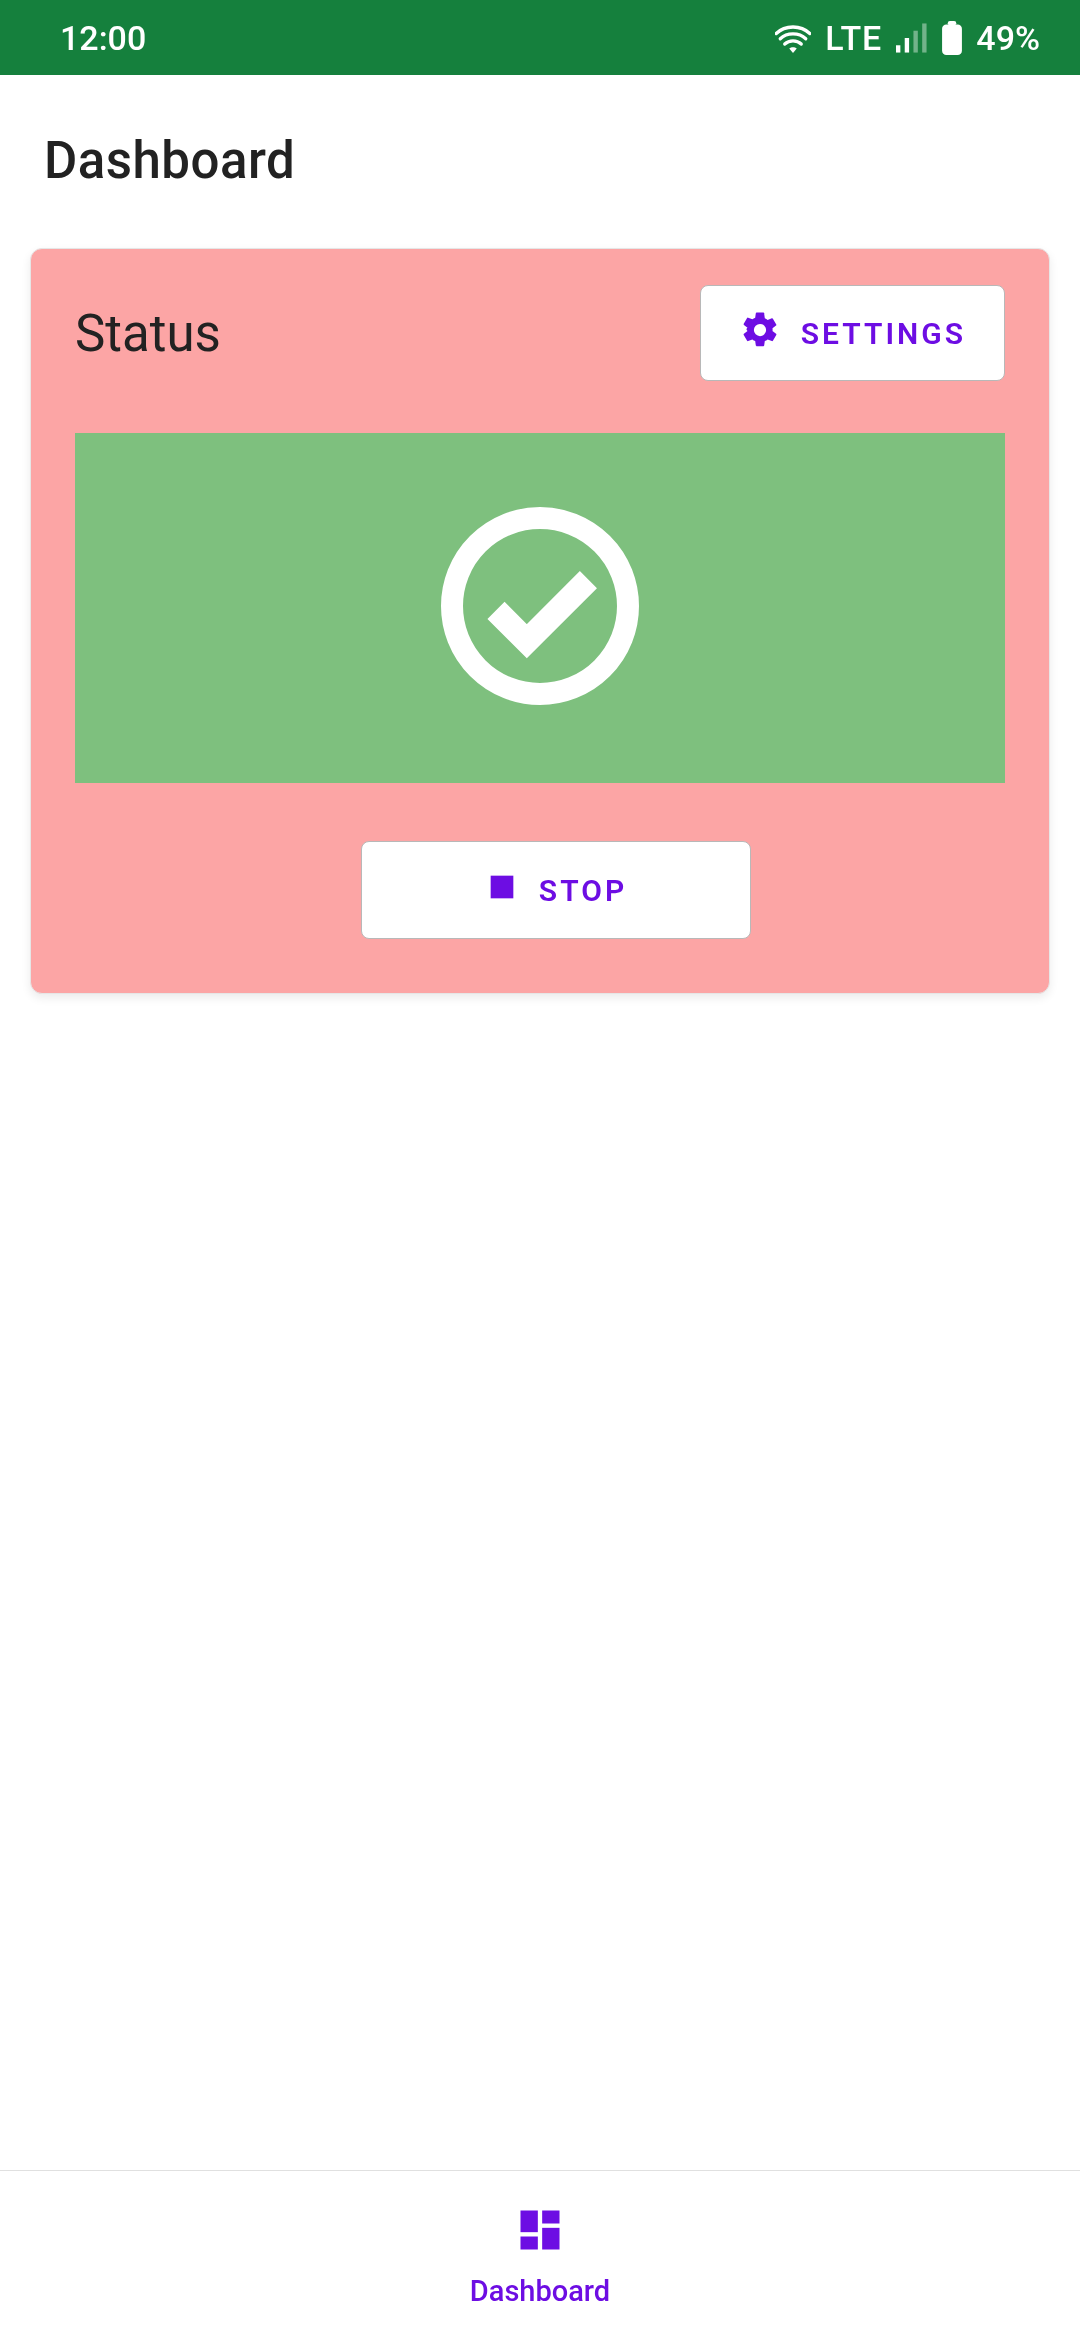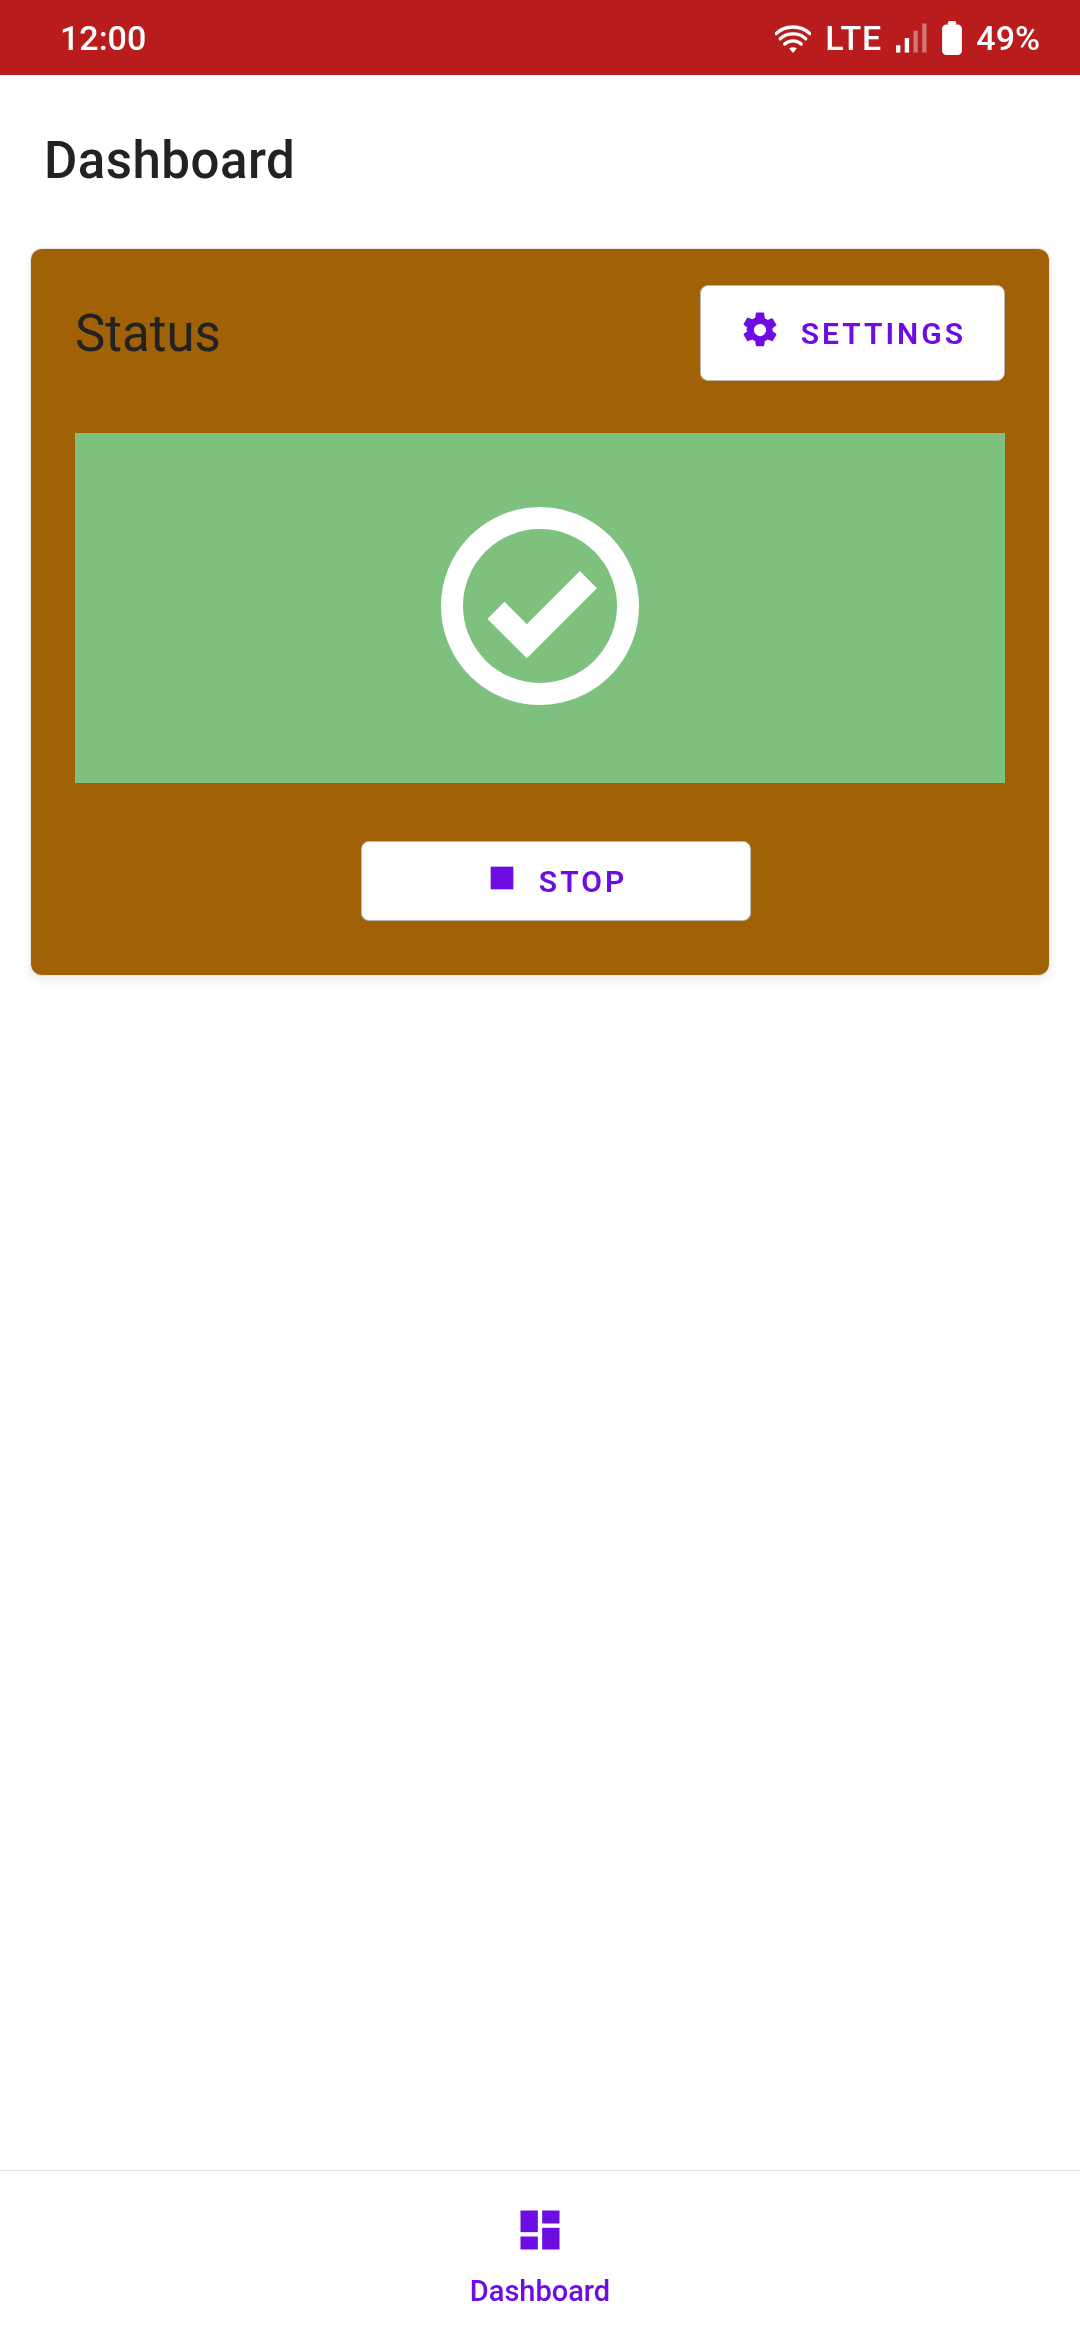--- a/index.html
+++ b/index.html
@@ -1,36 +1,36 @@
 <!DOCTYPE html>
 <html><head>
   <meta charset="utf-8">
   <style>
     * { margin: 0; padding: 0; box-sizing: border-box; font-family: Roboto, -apple-system, BlinkMacSystemFont, "Segoe UI", sans-serif; }
     html, body { width: 1080px; height: 2340px; background: #fff; overflow: hidden; }
 
     .statusbar {
       height: 75px;
-      background: #b91c1c;
+      background: #15803d;
       color: #fff;
       display: flex;
       align-items: center;
       justify-content: space-between;
       padding: 0 40px 0 60px;
       font-size: 34px;
       font-weight: 500;
     }
     .statusbar-right { display: flex; align-items: center; gap: 14px; }
     .statusbar-right svg { display: block; }
 
     .content { padding: 28px 30px; }
     .page-title { font-size: 51px; font-weight: 500; color: #222; letter-spacing: 0.5px; margin: 28px 14px 58px; }
 
     .card {
-      background: #a16207;
+      background: #fca5a5;
       border-radius: 12px;
       border: 1px solid #e6e6e6;
       box-shadow: 0 4px 10px rgba(0,0,0,0.08);
       padding: 36px 44px 54px;
     }
     .card-header {
       display: flex;
       align-items: center;
       justify-content: space-between;
       margin-bottom: 52px;
@@ -58,21 +58,21 @@
     .status-banner {
       background: #7EC07E;
       height: 350px;
       display: flex;
       align-items: center;
       justify-content: center;
       margin-bottom: 58px;
     }
 
     .button-row { display: flex; gap: 40px; justify-content: center; padding: 0 4px; }
-    .button-row .btn { flex: 0 0 390px; height: 80px; margin-left: 32px; }
+    .button-row .btn { flex: 0 0 390px; height: 98px; margin-left: 32px; }
 
     .bottom-nav {
       position: absolute;
       bottom: 0; left: 0; right: 0;
       height: 170px;
       border-top: 1.5px solid #e0e0e0;
       display: flex;
       background: #fff;
     }
     .nav-item {

